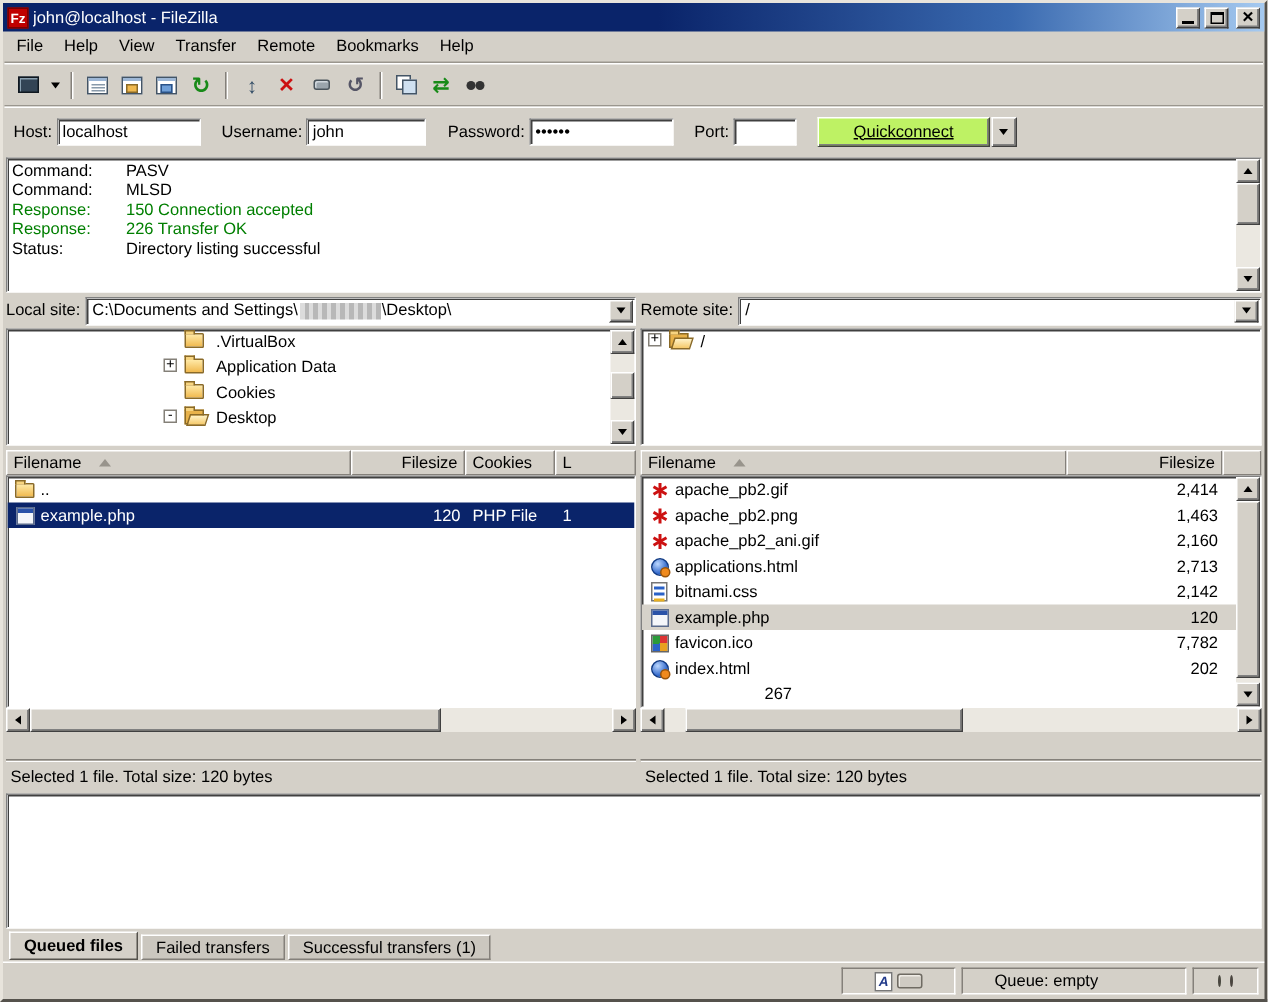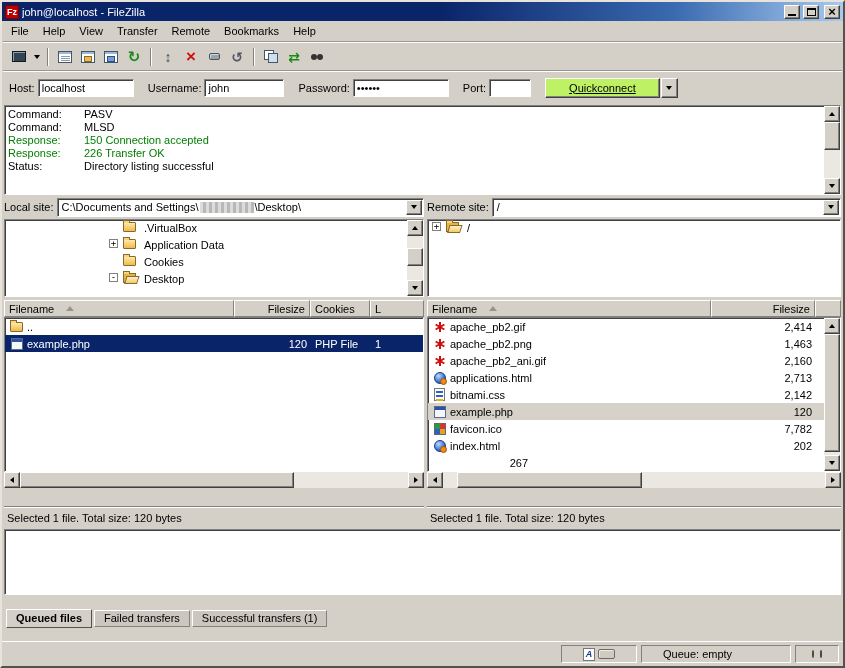--- a/index.html
+++ b/index.html
@@ -160,21 +160,21 @@
                      box-shadow:0 4px 0 #2a62c8, 0 8px 0 #e8b020; }
   .ico-ico { width:12px; height:12px; border:1px solid #666;
              background:conic-gradient(#d33 0 25%, #e8a020 0 50%, #2a62c8 0 75%, #2a9a3a 0); }
 
   
   .queuehdr { flex:0 0 18px; display:flex; margin:3px 2px 0; background:#d4d0c8; overflow:hidden; }
   .qc0 { flex:0 0 175px; } .qc1 { flex:0 0 65px; } .qc2 { flex:0 0 227px; }
   .qc3 { flex:0 0 68px; } .qc4 { flex:0 0 65px; } .qc5 { flex:0 0 157px; } .qc6 { flex:1 1 auto; }
   .queuebody { flex:1 1 auto; margin:0 2px; background:#fff; border:1px solid;
                border-color:#808080 #fff #fff #808080; box-shadow:inset 1px 1px 0 #404040; }
-  .queuetabs { flex:0 0 21px; display:flex; align-items:center; padding:1px 0 0 2px; margin:12px 2px; }
+  .queuetabs { flex:0 0 21px; display:flex; align-items:flex-end; padding:1px 0 0 2px; margin:0 2px; }
   .tab { height:17px; padding:0 9px; display:flex; align-items:center; background:#cbc7bf;
          border:1px solid #84807a; border-top-color:#fff; border-left-color:#fff; margin-right:2px; }
   .tab.active { background:#d4d0c8; font-weight:bold; height:19px; border-color:#fff #55524c #55524c #fff; }
 
   
   .statusbar { flex:0 0 25px; margin-top:1px; border-top:1px solid #fff; display:flex; align-items:center;
                justify-content:flex-end; gap:4px; padding:0 4px; }
   .sbx { height:18px; border:1px solid; border-color:#84807a #fff #fff #84807a; display:flex;
          align-items:center; padding:0 21px; }
   .sbx.queue { width:150px; }

